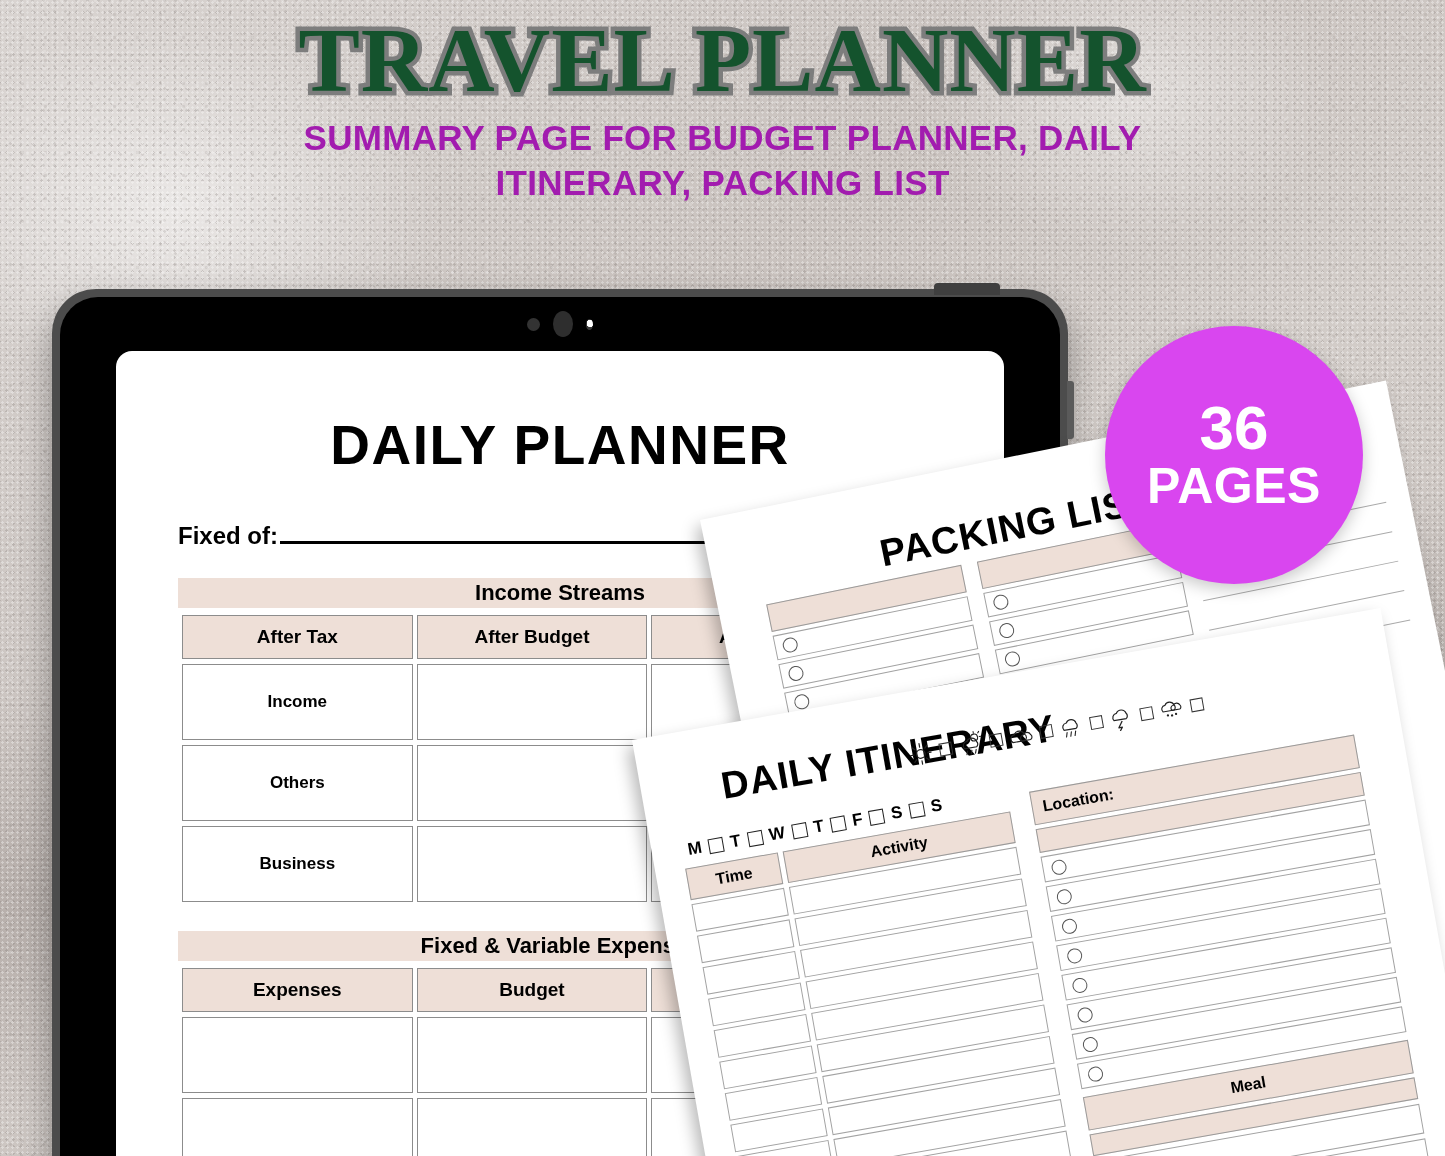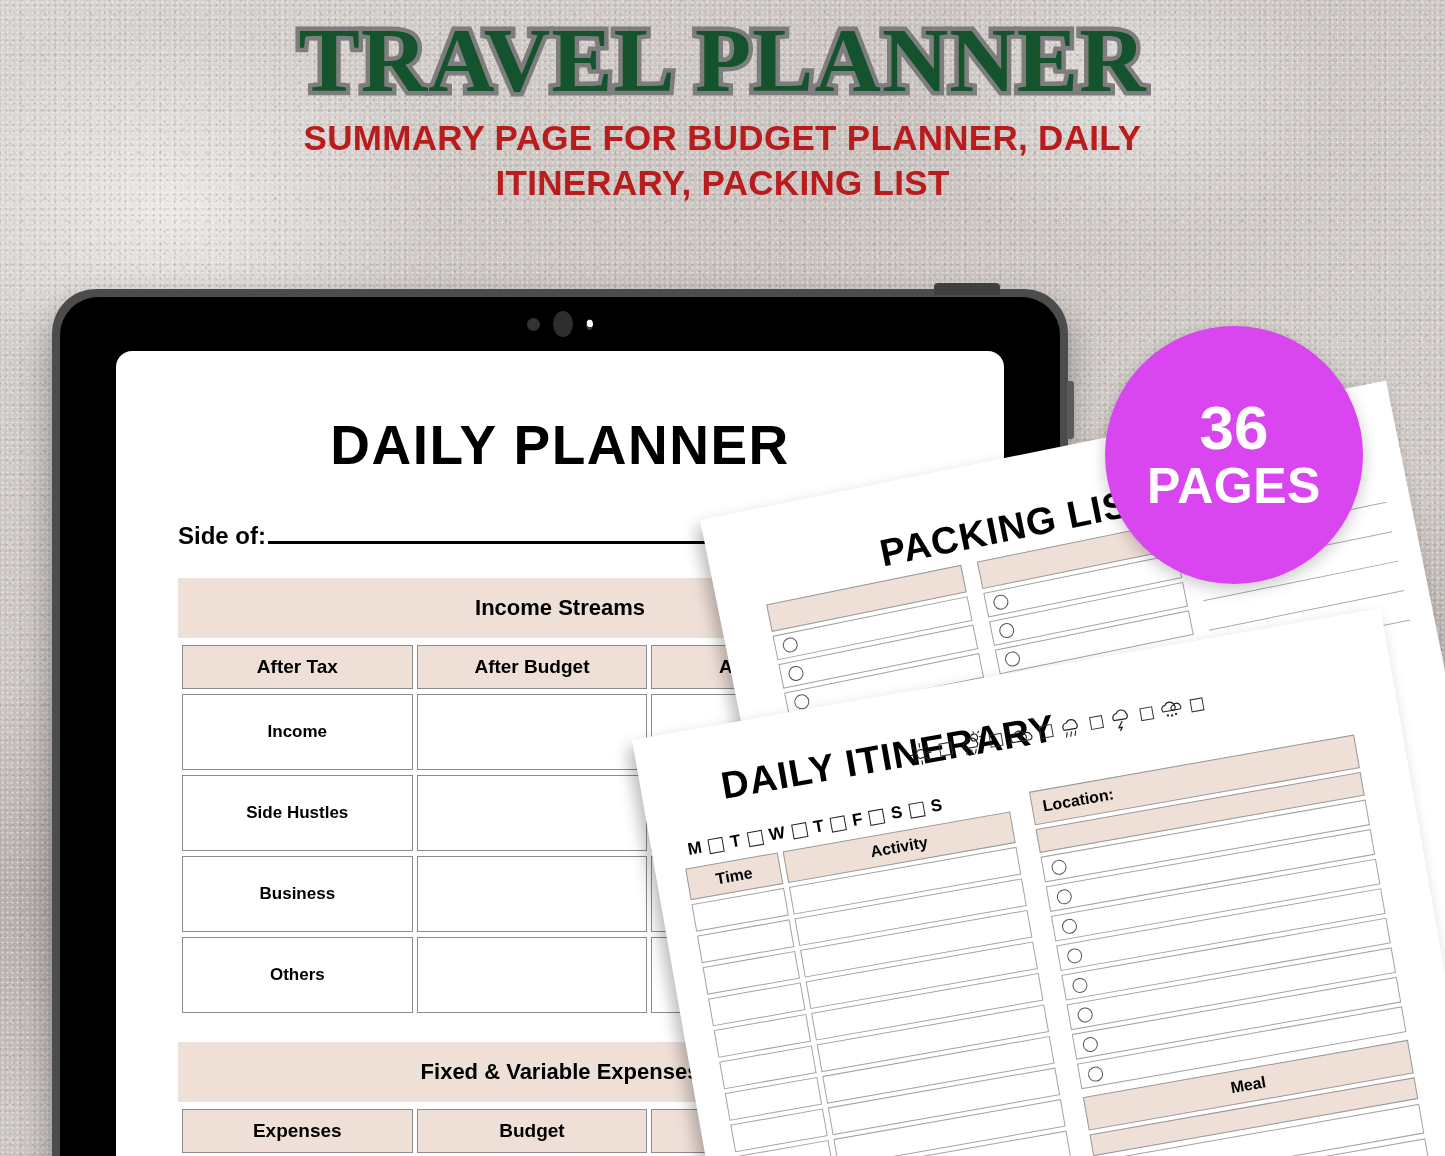--- a/index.html
+++ b/index.html
@@ -46,21 +46,21 @@
     font-size:92px;line-height:1.02;font-weight:800;letter-spacing:1px;
     color:#14532d;
     -webkit-text-stroke:9px #7d7d7d;
     paint-order:stroke fill;
     font-family:Liberation Serif, serif;
     margin:0;
   }
   .title-sub{
     margin:8px auto 0;max-width:1020px;
     font-size:35px;line-height:1.28;font-weight:800;letter-spacing:.3px;
-    color:#b91c1c;
+    color:#a21caf;
   }
 
   
   .tablet{
     position:absolute;left:52px;top:289px;width:1016px;height:1010px;
     background:#4c4c4c;border-radius:44px 44px 0 0;
     box-shadow:0 16px 34px rgba(0,0,0,.35);
   }
   .tablet-inner{
     position:absolute;left:8px;right:8px;top:8px;bottom:0;
@@ -83,21 +83,21 @@
   .btn-side-b{position:absolute;right:-6px;top:176px;width:7px;height:96px;
               background:#5a5a5a;border-radius:0 3px 3px 0;}
 
   
   .budget{position:absolute;left:0;right:0;top:0;bottom:0;padding:48px 62px 0 62px;box-sizing:border-box;}
   .bp-title{font-size:55px;font-weight:800;letter-spacing:1.5px;text-align:center;color:#000;margin:14px 0 0;}
   .month-row{display:flex;align-items:baseline;margin-top:44px;}
   .month-lbl{font-size:24px;font-weight:800;color:#000;white-space:nowrap;}
   .month-line{flex:1;border-bottom:3px solid #000;margin-left:2px;height:20px;}
 
-  .band{background:#eedfd7;padding:17px 0;text-align:center;font-size:22px;font-weight:800;color:#000;margin-top:28px;}
+  .band{background:#eedfd7;padding:2px 0;text-align:center;font-size:22px;font-weight:800;color:#000;margin-top:28px;}
   .band.tight{margin-top:24px;}
   .tbl{width:100%;border-collapse:separate;border-spacing:4px 5px;margin-top:2px;}
   .tbl th{background:#eedfd7;border:1.5px solid #8c8c8c;font-size:19px;font-weight:800;padding:10px 0;color:#000;}
   .tbl td{background:#fff;border:1.5px solid #8c8c8c;height:30px;font-size:17px;font-weight:700;color:#000;padding:22px 0;}
   .tbl td.lbl{text-align:center;}
   .col-a{width:31%;}
   .col-b{width:31%;}
   .col-c{width:26%;}
   .col-d{width:12%;}
 
@@ -184,21 +184,21 @@
         <span class="d2"></span>
         <span class="d3"></span>
       </div>
 
       <div class="tablet-screen">
         <div class="budget">
 
           <div class="bp-title">DAILY PLANNER</div>
 
           <div class="month-row">
-            <span class="month-lbl">Side of:</span>
+            <span class="month-lbl">Fixed of:</span>
             <span class="month-line"></span>
           </div>
 
           <div class="band">Income Streams</div>
 
           <table class="tbl">
             <colgroup>
                 <col class="col-a">
                 <col class="col-b">
                 <col class="col-c">
@@ -213,33 +213,27 @@
               </tr>
             </thead>
             <tbody>
               <tr>
                 <td class="lbl">Income</td>
                 <td></td>
                 <td></td>
                 <td></td>
               </tr>
               <tr>
-                <td class="lbl">Side Hustles</td>
+                <td class="lbl">Others</td>
                 <td></td>
                 <td></td>
                 <td></td>
               </tr>
               <tr>
                 <td class="lbl">Business</td>
-                <td></td>
-                <td></td>
-                <td></td>
-              </tr>
-              <tr>
-                <td class="lbl">Others</td>
                 <td></td>
                 <td></td>
                 <td></td>
               </tr>
             </tbody>
           </table>
 
           <div class="band tight">Fixed &amp; Variable Expenses</div>
 
           <table class="tbl">

